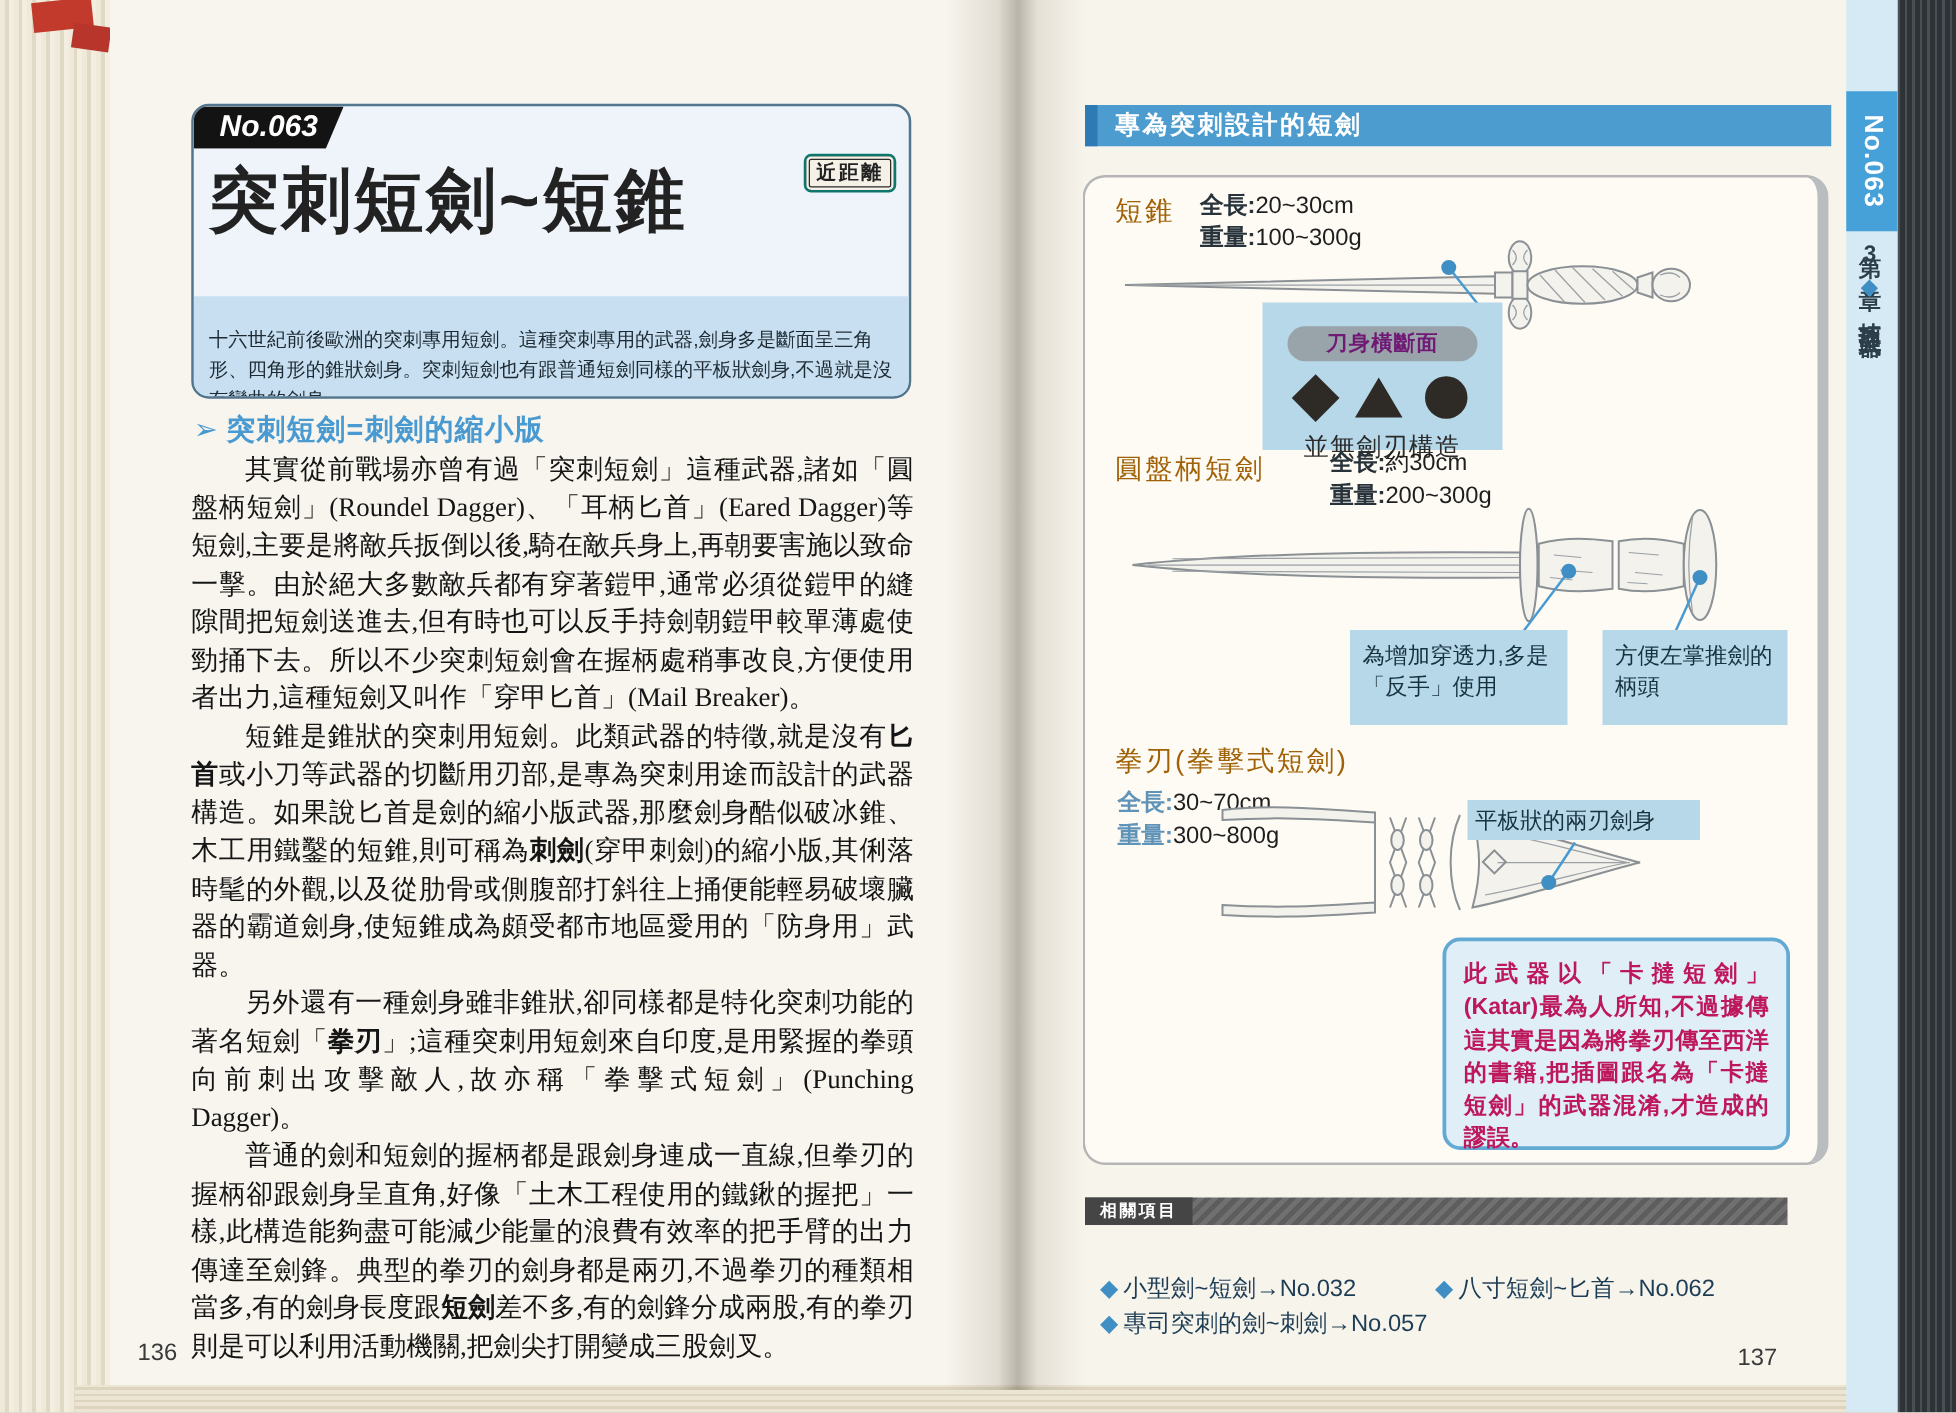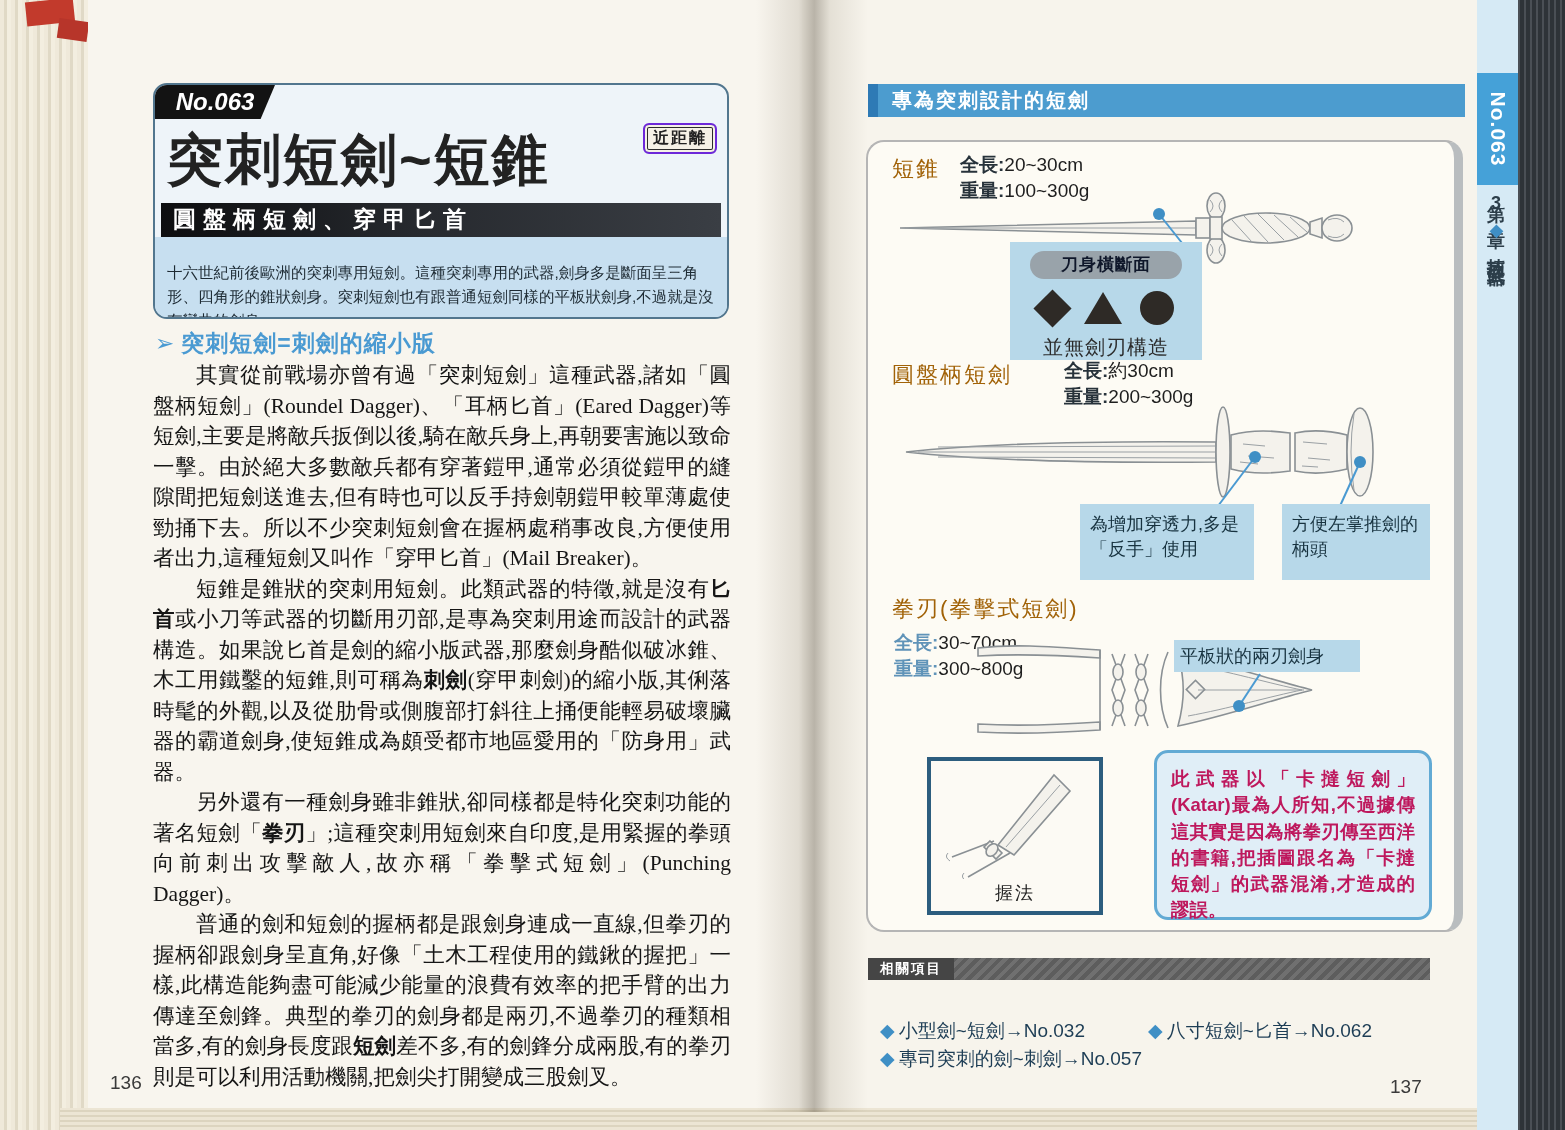--- a/index.html
+++ b/index.html
@@ -21,21 +21,21 @@
     background:linear-gradient(90deg,rgba(120,108,85,0) 0%,rgba(120,108,85,.18) 38%,rgba(84,74,58,.38) 52%,rgba(120,108,85,.15) 66%,rgba(120,108,85,0) 100%);}
 
   
   .header-box{position:absolute;left:153px;top:83px;width:572px;height:232px;
     background:#eef4f9;border:2px solid #52768e;border-radius:14px;overflow:hidden;}
   .no-badge{position:absolute;left:0;top:0;width:120px;height:34px;background:#131313;
     color:#fff;font-size:24px;font-weight:bold;font-style:italic;line-height:34px;text-align:center;
     clip-path:polygon(0 0,100% 0,88% 100%,0 100%);}
   .main-title{position:absolute;left:12px;top:38px;font-size:56px;font-weight:900;color:#222;
     letter-spacing:2px;white-space:nowrap;}
-  .range-badge{position:absolute;right:10px;top:38px;padding:3px 8px;border:2px solid #6d28d9;
+  .range-badge{position:absolute;right:10px;top:38px;padding:3px 8px;border:2px solid #0f766e;
     box-shadow:0 0 0 2px #f5f1e6 inset,0 0 0 3px #2b2b2b inset;border-radius:6px;background:#f5f1e6;
     font-size:16px;font-weight:bold;color:#222;letter-spacing:2px;}
   .subtitle-bar{position:absolute;left:6px;top:118px;width:560px;height:34px;
     background:linear-gradient(90deg,#0d0e10 0%,#26292e 45%,#3a3e44 100%);
     color:#fff;font-family:"Liberation Serif","DejaVu Serif",serif;font-weight:bold;
     font-size:23px;line-height:34px;padding-left:12px;letter-spacing:7px;box-sizing:border-box;}
   .desc-area{position:absolute;left:0;top:152px;width:572px;height:80px;background:#c7dff0;
     box-sizing:border-box;padding:24px 12px;font-size:15.5px;line-height:1.55;color:#1d2a33;}
 
   
@@ -55,22 +55,22 @@
     line-height:33px;padding-left:14px;letter-spacing:2px;}
   .panel{position:absolute;left:866px;top:140px;width:597px;height:792px;background:#fdfbf4;
     border:2px solid #b5b5b5;border-right:9px solid #b9bdbf;border-radius:18px;box-sizing:border-box;}
   .w-name{position:absolute;font-size:22px;font-weight:normal;color:#a16207;letter-spacing:2px;white-space:nowrap;}
   .specs{position:absolute;font-size:19px;color:#1e1e1e;line-height:26px;white-space:nowrap;}
   .specs .lbl{font-weight:bold;color:#27323a;}
   .specs3 .lbl{color:#5f93b8;}
   .callout-box{position:absolute;background:#b7d8e9;color:#17323f;font-size:18px;line-height:1.38;
     padding:8px 10px;box-sizing:border-box;}
   .cross-box{position:absolute;left:142px;top:100px;width:192px;height:118px;background:#b7d8e9;text-align:center;}
-  .cross-pill{width:152px;height:28px;margin:9px auto 0;background:#99a3aa;border-radius:14px;
-    color:#0f172a;font-size:17px;font-weight:bold;line-height:28px;letter-spacing:1px;}
+  .cross-pill{width:152px;height:28px;margin:19px auto 0;background:#99a3aa;border-radius:14px;
+    color:#701a75;font-size:17px;font-weight:bold;line-height:28px;letter-spacing:1px;}
   .shapes-row{display:flex;justify-content:center;align-items:center;gap:18px;margin-top:10px;height:38px;}
   .shape-diamond{width:27px;height:27px;background:#2e2a26;transform:rotate(45deg);}
   .shape-triangle{width:0;height:0;border-left:19px solid transparent;border-right:19px solid transparent;
     border-bottom:32px solid #2e2a26;}
   .shape-circle{width:34px;height:34px;border-radius:50%;background:#2e2a26;}
   .cross-caption{margin-top:7px;font-size:20px;color:#2b2b2b;letter-spacing:1px;}
   .grip-box{position:absolute;left:59px;top:615px;width:176px;height:158px;border:4px solid #2c5d7e;
     background:#fcfaf4;box-sizing:border-box;text-align:center;}
   .grip-caption{position:absolute;bottom:6px;width:100%;font-size:18px;color:#222;letter-spacing:2px;}
   .note-box{position:absolute;left:286px;top:608px;width:278px;height:170px;border:3px solid #62aad4;
@@ -111,21 +111,20 @@
   <div class="page-right"></div>
   <div class="edge-bottom"></div>
   <div class="edge-right-cover"></div>
   <div class="chapter-strip"></div>
   <div class="gutter"></div>
 
   <div class="header-box">
     <div class="no-badge">No.063</div>
     <div class="main-title">突刺短劍~短錐</div>
     <div class="range-badge">近距離</div>
-    <div class="subtitle-bar">圓盤柄短劍、穿甲匕首</div>
     <div class="desc-area">十六世紀前後歐洲的突刺專用短劍。這種突刺專用的武器,劍身多是斷面呈三角形、四角形的錐狀劍身。突刺短劍也有跟普通短劍同樣的平板狀劍身,不過就是沒有彎曲的劍身。</div>
   </div>
 
   <div class="section-heading">
     <span class="arrow">➢</span><span>突刺短劍=刺劍的縮小版</span>
   </div>
 
   <div class="body-text">
       <p><span>其實從前戰場亦曾有過「突刺短劍」這種武器,諸如「圓盤柄短劍」(Roundel Dagger)、「耳柄匕首」(Eared Dagger)等短劍,主要是將敵兵扳倒以後,騎在敵兵身上,再朝要害施以致命一擊。由於絕大多數敵兵都有穿著鎧甲,通常必須從鎧甲的縫隙間把短劍送進去,但有時也可以反手持劍朝鎧甲較單薄處使勁捅下去。所以不少突刺短劍會在握柄處稍事改良,方便使用者出力,這種短劍又叫作「穿甲匕首」(Mail Breaker)。</span></p>
       <p><span>短錐是錐狀的突刺用短劍。此類武器的特徵,就是沒有</span><b>匕首</b><span>或小刀等武器的切斷用刃部,是專為突刺用途而設計的武器構造。如果說匕首是劍的縮小版武器,那麼劍身酷似破冰錐、木工用鐵鑿的短錐,則可稱為</span><b>刺劍</b><span>(穿甲刺劍)的縮小版,其俐落時髦的外觀,以及從肋骨或側腹部打斜往上捅便能輕易破壞臟器的霸道劍身,使短錐成為頗受都市地區愛用的「防身用」武器。</span></p>
@@ -216,31 +215,20 @@
       <path class="thin" d="M216,30 C255,37 300,50 330,56 C300,62 255,75 216,82"></path>
       <line class="thin" x1="226" y1="56" x2="332" y2="56"></line>
       <rect class="ln" x="217" y="49" width="13" height="13" transform="rotate(45 223.5 55.5)"></rect>
     </svg>
     <div class="callout-box" style="left:306px;top:498px;width:186px;height:32px;padding:4px 6px;">平板狀的兩刃劍身</div>
     <svg style="position:absolute;left:356px;top:528px;" width="60" height="46" viewBox="0 0 60 46">
       <line class="callout-line" x1="15" y1="36" x2="36" y2="4"></line>
       <circle class="callout-dot" cx="15" cy="36" r="6"></circle>
     </svg>
 
-    <div class="grip-box">
-      <svg width="150" height="118" viewBox="0 0 150 118">
-        <path class="fl" d="M58,84 L114,14 L130,30 L74,94 Z"></path>
-        <line class="thin" x1="66" y1="86" x2="120" y2="24"></line>
-        <path class="ln" d="M12,96 L54,80 M28,116 L70,92"></path>
-        <path class="fl" d="M50,80 L62,92 L56,98 L44,86 Z"></path>
-        <ellipse class="fl" cx="52" cy="89" rx="5" ry="7" transform="rotate(40 52 89)"></ellipse>
-        <path class="thin" d="M8,92 q-4,4 2,8 M24,112 q-4,4 2,8"></path>
-      </svg>
-      <div class="grip-caption">握法</div>
-    </div>
 
     <div class="note-box">此武器以「卡撻短劍」(Katar)最為人所知,不過據傳這其實是因為將拳刃傳至西洋的書籍,把插圖跟名為「卡撻短劍」的武器混淆,才造成的謬誤。</div>
   </div>
 
   <div class="rel-bar">
     <span class="rel-bar-label">相關項目</span>
   </div>
   <div class="rel-item" style="left:880px;top:1018px;">
     <span class="diamond">◆</span><span>小型劍~短劍</span><span>→</span><span>No.032</span>
   </div>

